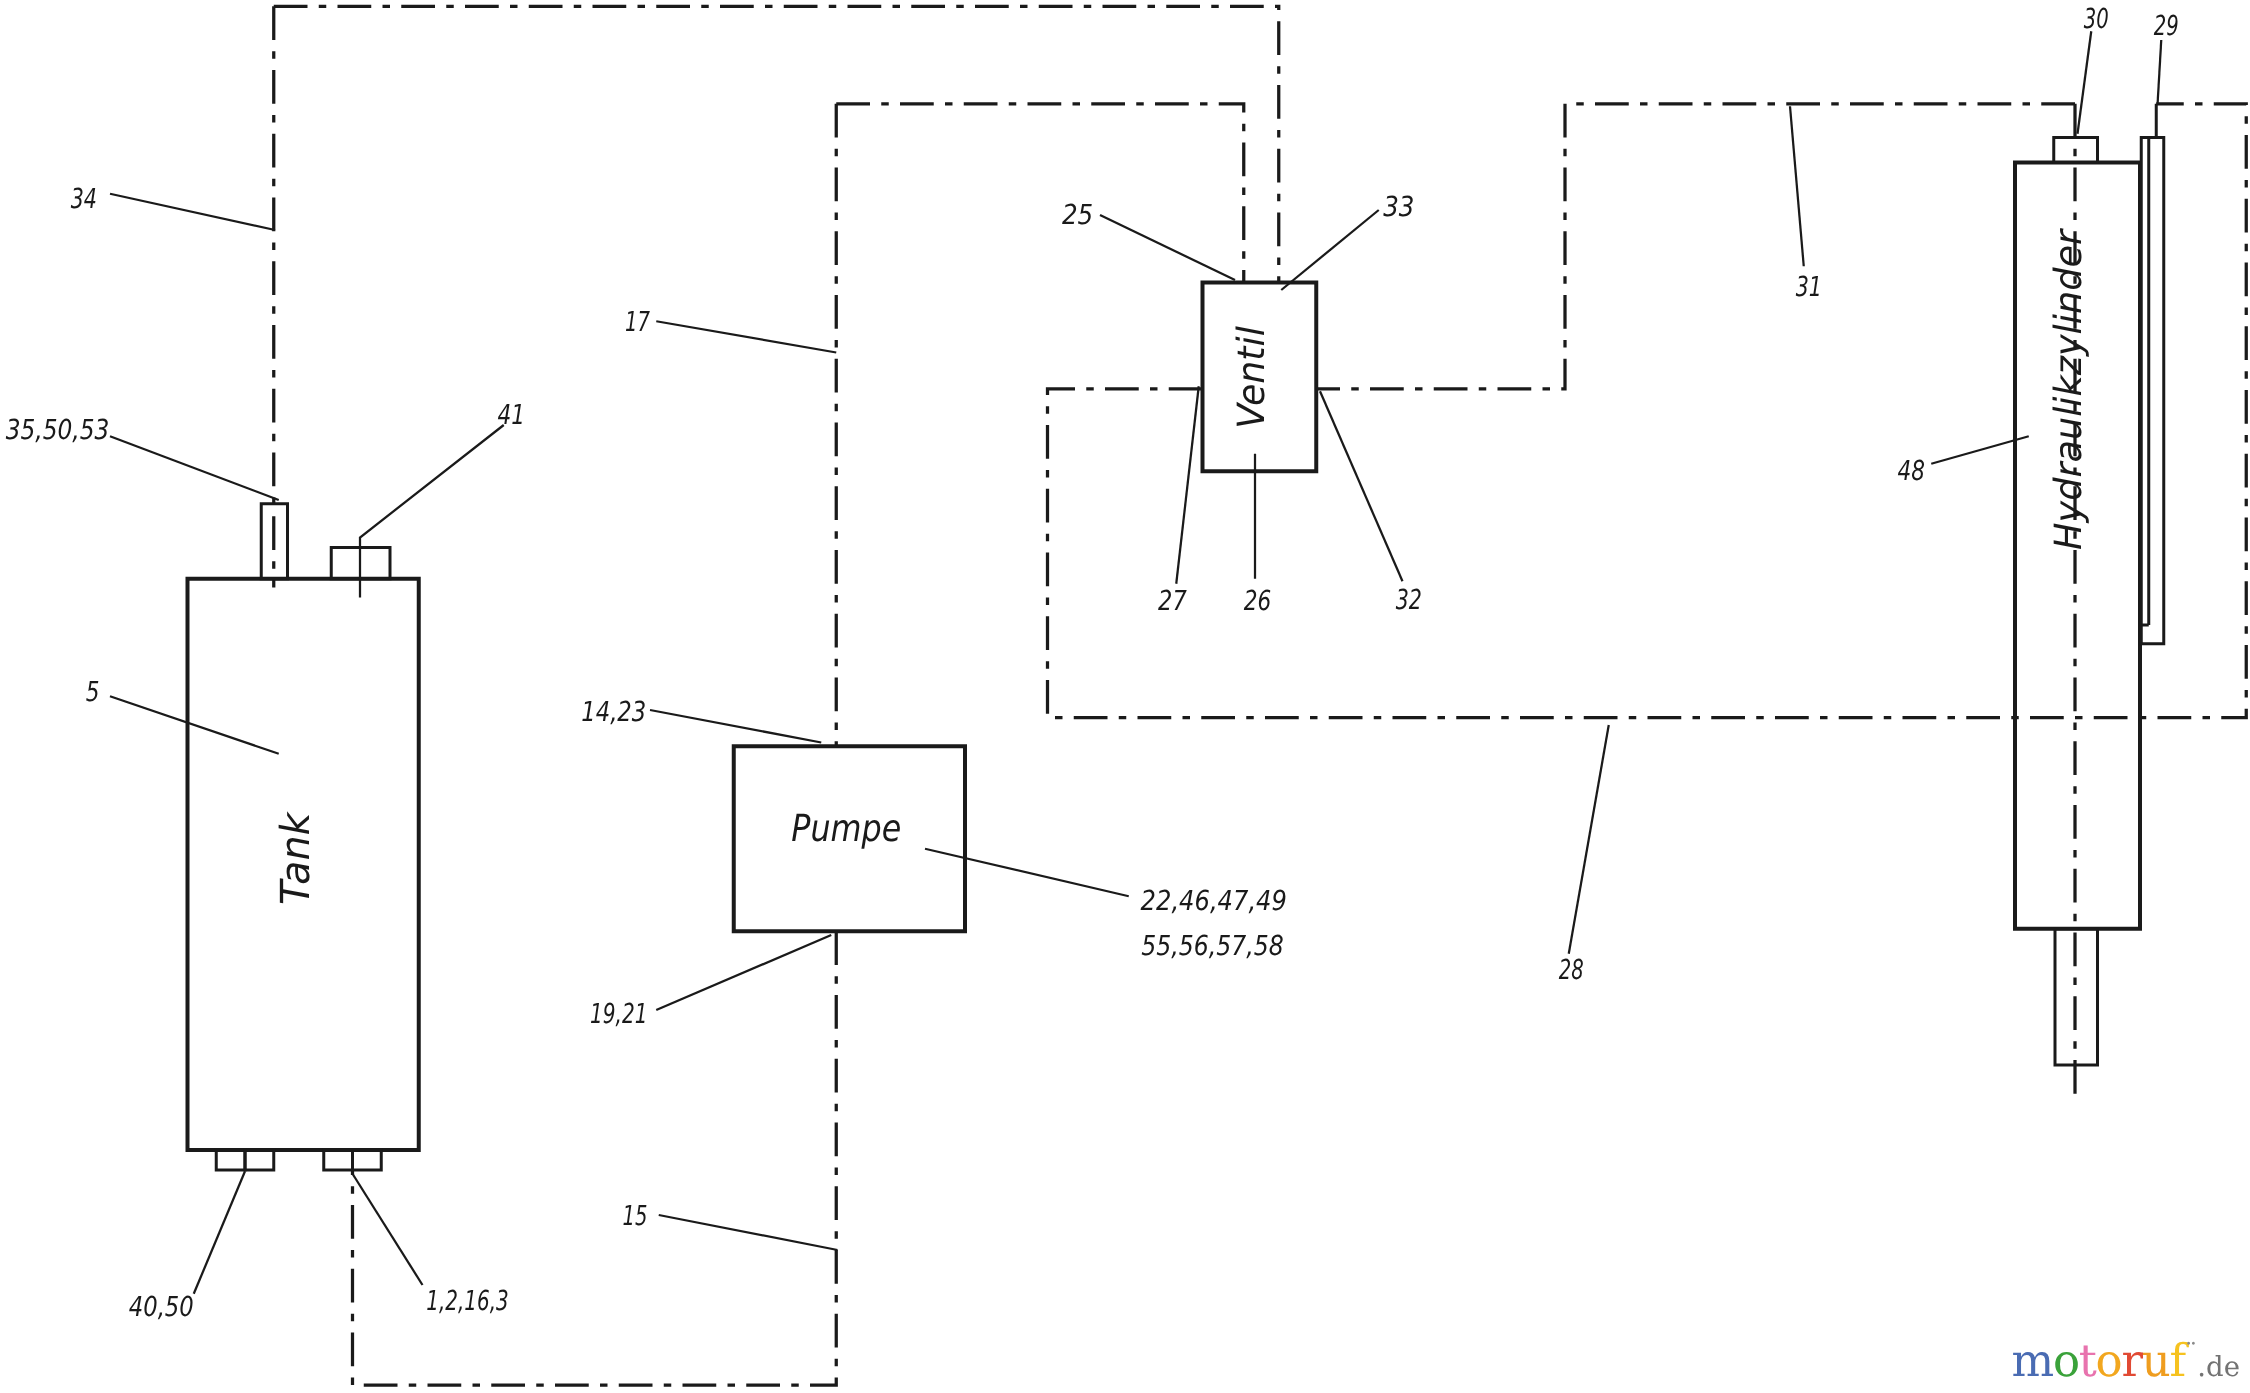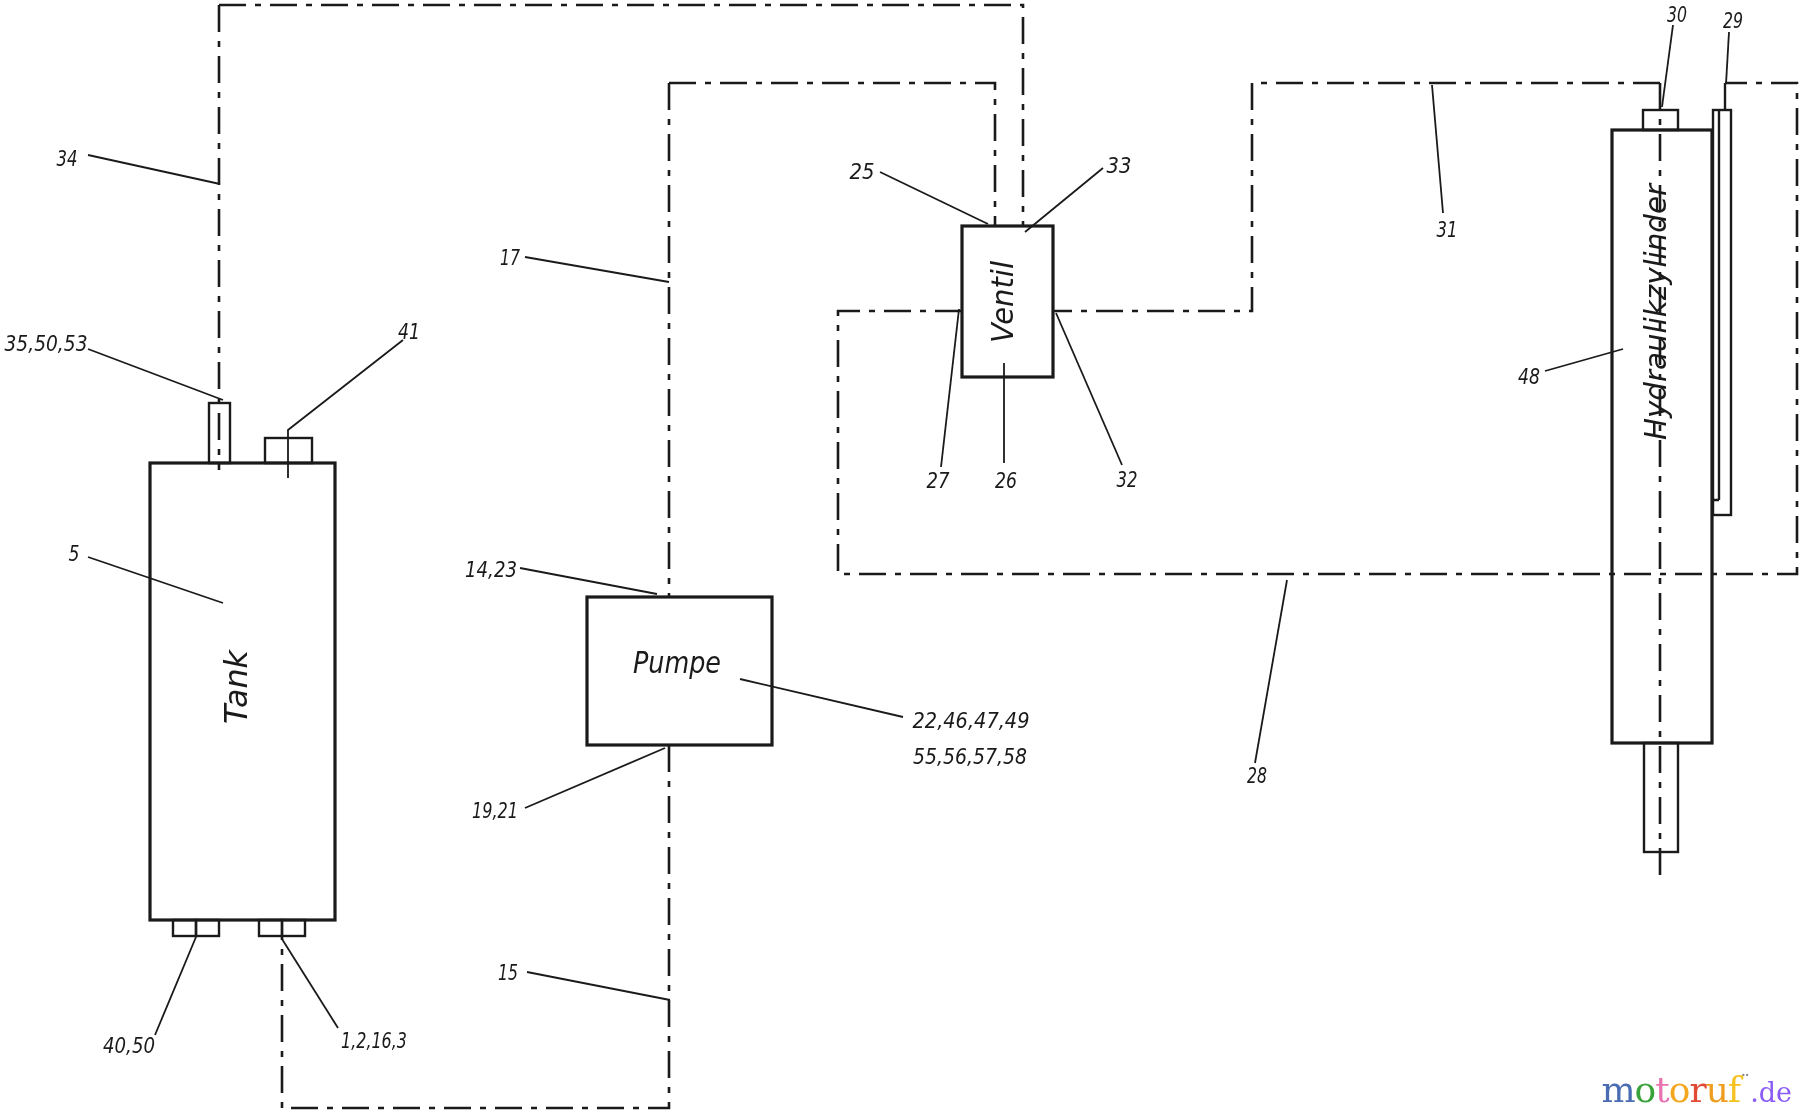--- a/index.html
+++ b/index.html
@@ -9,21 +9,21 @@
   .dd{fill:none;stroke:#1a1a1a;stroke-width:2.6;stroke-dasharray:27 9 6 9;}
   .solid{fill:none;stroke:#1a1a1a;stroke-width:3.2;}
   .solid2{fill:none;stroke:#1a1a1a;stroke-width:2.4;}
   .thin{fill:none;stroke:#1a1a1a;stroke-width:1.8;}
   .lbl{font:italic 22px "DejaVu Sans",sans-serif;fill:#1a1a1a;}
   .comp{font:italic 30px "DejaVu Sans",sans-serif;fill:#1a1a1a;}
   .comp-lg{font:italic 32px "DejaVu Sans",sans-serif;fill:#1a1a1a;}
   #watermark{position:absolute;right:8px;bottom:6px;
      font-family:"DejaVu Serif",serif;font-size:36px;letter-spacing:-1px;
      white-space:nowrap;line-height:1;}
-  #watermark .suffix{font-size:27px;color:#8b5cf6;letter-spacing:0;}
+  #watermark .suffix{font-size:22px;color:#737373;letter-spacing:0;}
   #watermark .mark{font-size:20px;color:#8a8a8a;vertical-align:top;letter-spacing:0;}
 </style>
 </head>
 <body>
 
 <svg width="1800" height="1114" viewBox="0 0 1800 1114">
 
   <g>
     <path class="dd" d="M219 5 H1023 V226"></path>
     <path class="dd" d="M219 5 V470"></path>

